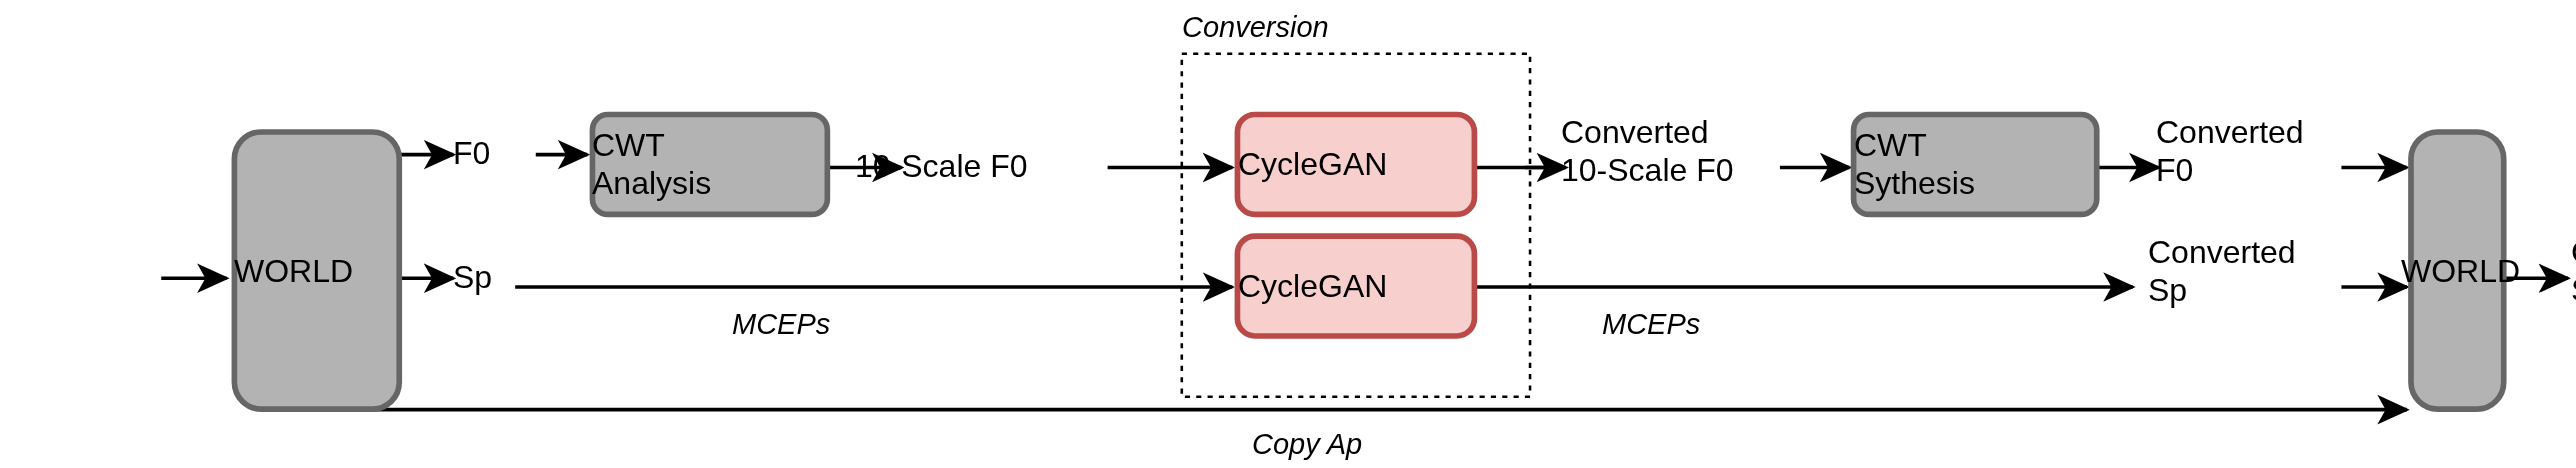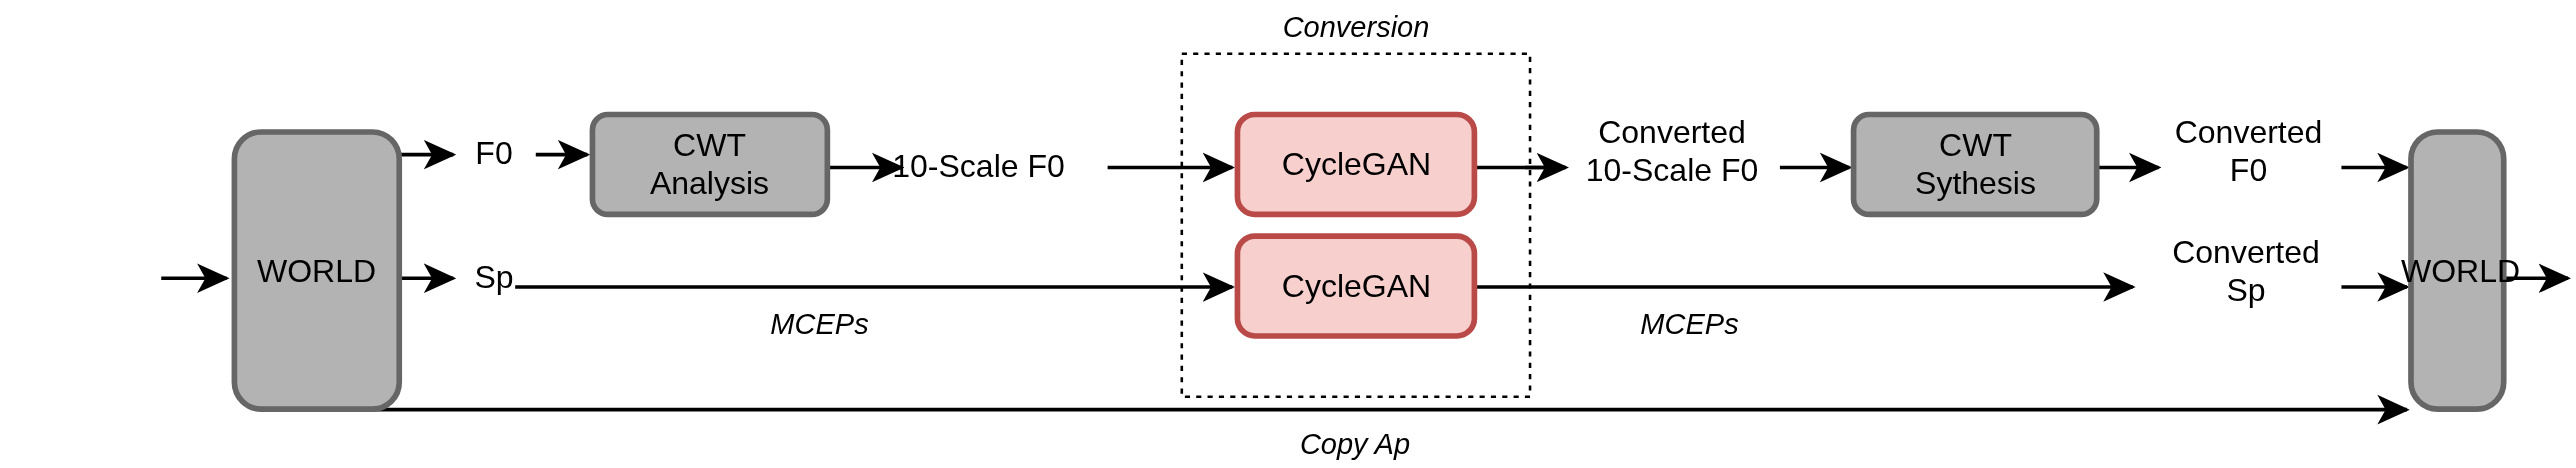--- a/index.html
+++ b/index.html
@@ -1,20 +1,20 @@
 <!DOCTYPE html>
 <html style="font-size:8.2px"><head>
 <meta charset="utf-8">
 <style>
   html,body{margin:0;padding:0;background:#ffffff;}
   body{width:2836px;height:469px;overflow:hidden;font-family:"Liberation Sans",sans-serif;}
   #stage{position:relative;width:2836px;height:469px;background:#fff;}
   svg{position:absolute;left:0;top:0;width:2836px;height:469px;display:block;}
   .boxlabel,.flowlabel,.italiclabel{
-    position:absolute;text-align:center;color:#000;
+    position:absolute;text-align:left;color:#000;
     font-family:"Liberation Sans",sans-serif;
     line-height:1.18;white-space:pre-line;
     pointer-events:none;
   }
   .boxlabel{font-size:32px;}
   .flowlabel{font-size:32px;}
   .italiclabel{font-size:29px;font-style:italic;}
   .grayfill{fill:#b3b3b3;stroke:#666666;stroke-width:11;}
   .pinkfill{fill:#f7cfcd;stroke:#b94a48;stroke-width:11;}
   .dotbox{fill:none;stroke:#000;stroke-width:5;stroke-dasharray:10 12;}
@@ -117,16 +117,16 @@
 
   <div class="boxlabel" style="left:2401px; top:253px; width:113px;">WORLD</div>
 
   <div class="flowlabel" style="left:2571px; top:234px; width:206px;">Converted
 Speech</div>
 
   <div class="italiclabel" style="left:732px; top:307px; width:175px;">MCEPs</div>
 
   <div class="italiclabel" style="left:1602px; top:307px; width:175px;">MCEPs</div>
 
-  <div class="italiclabel" style="left:1221px; top:427px; width:268px;">Copy Ap</div>
+  <div class="italiclabel" style="left:1252px; top:427px; width:268px;">Copy Ap</div>
 
 </div>
 
 
 </body></html>

